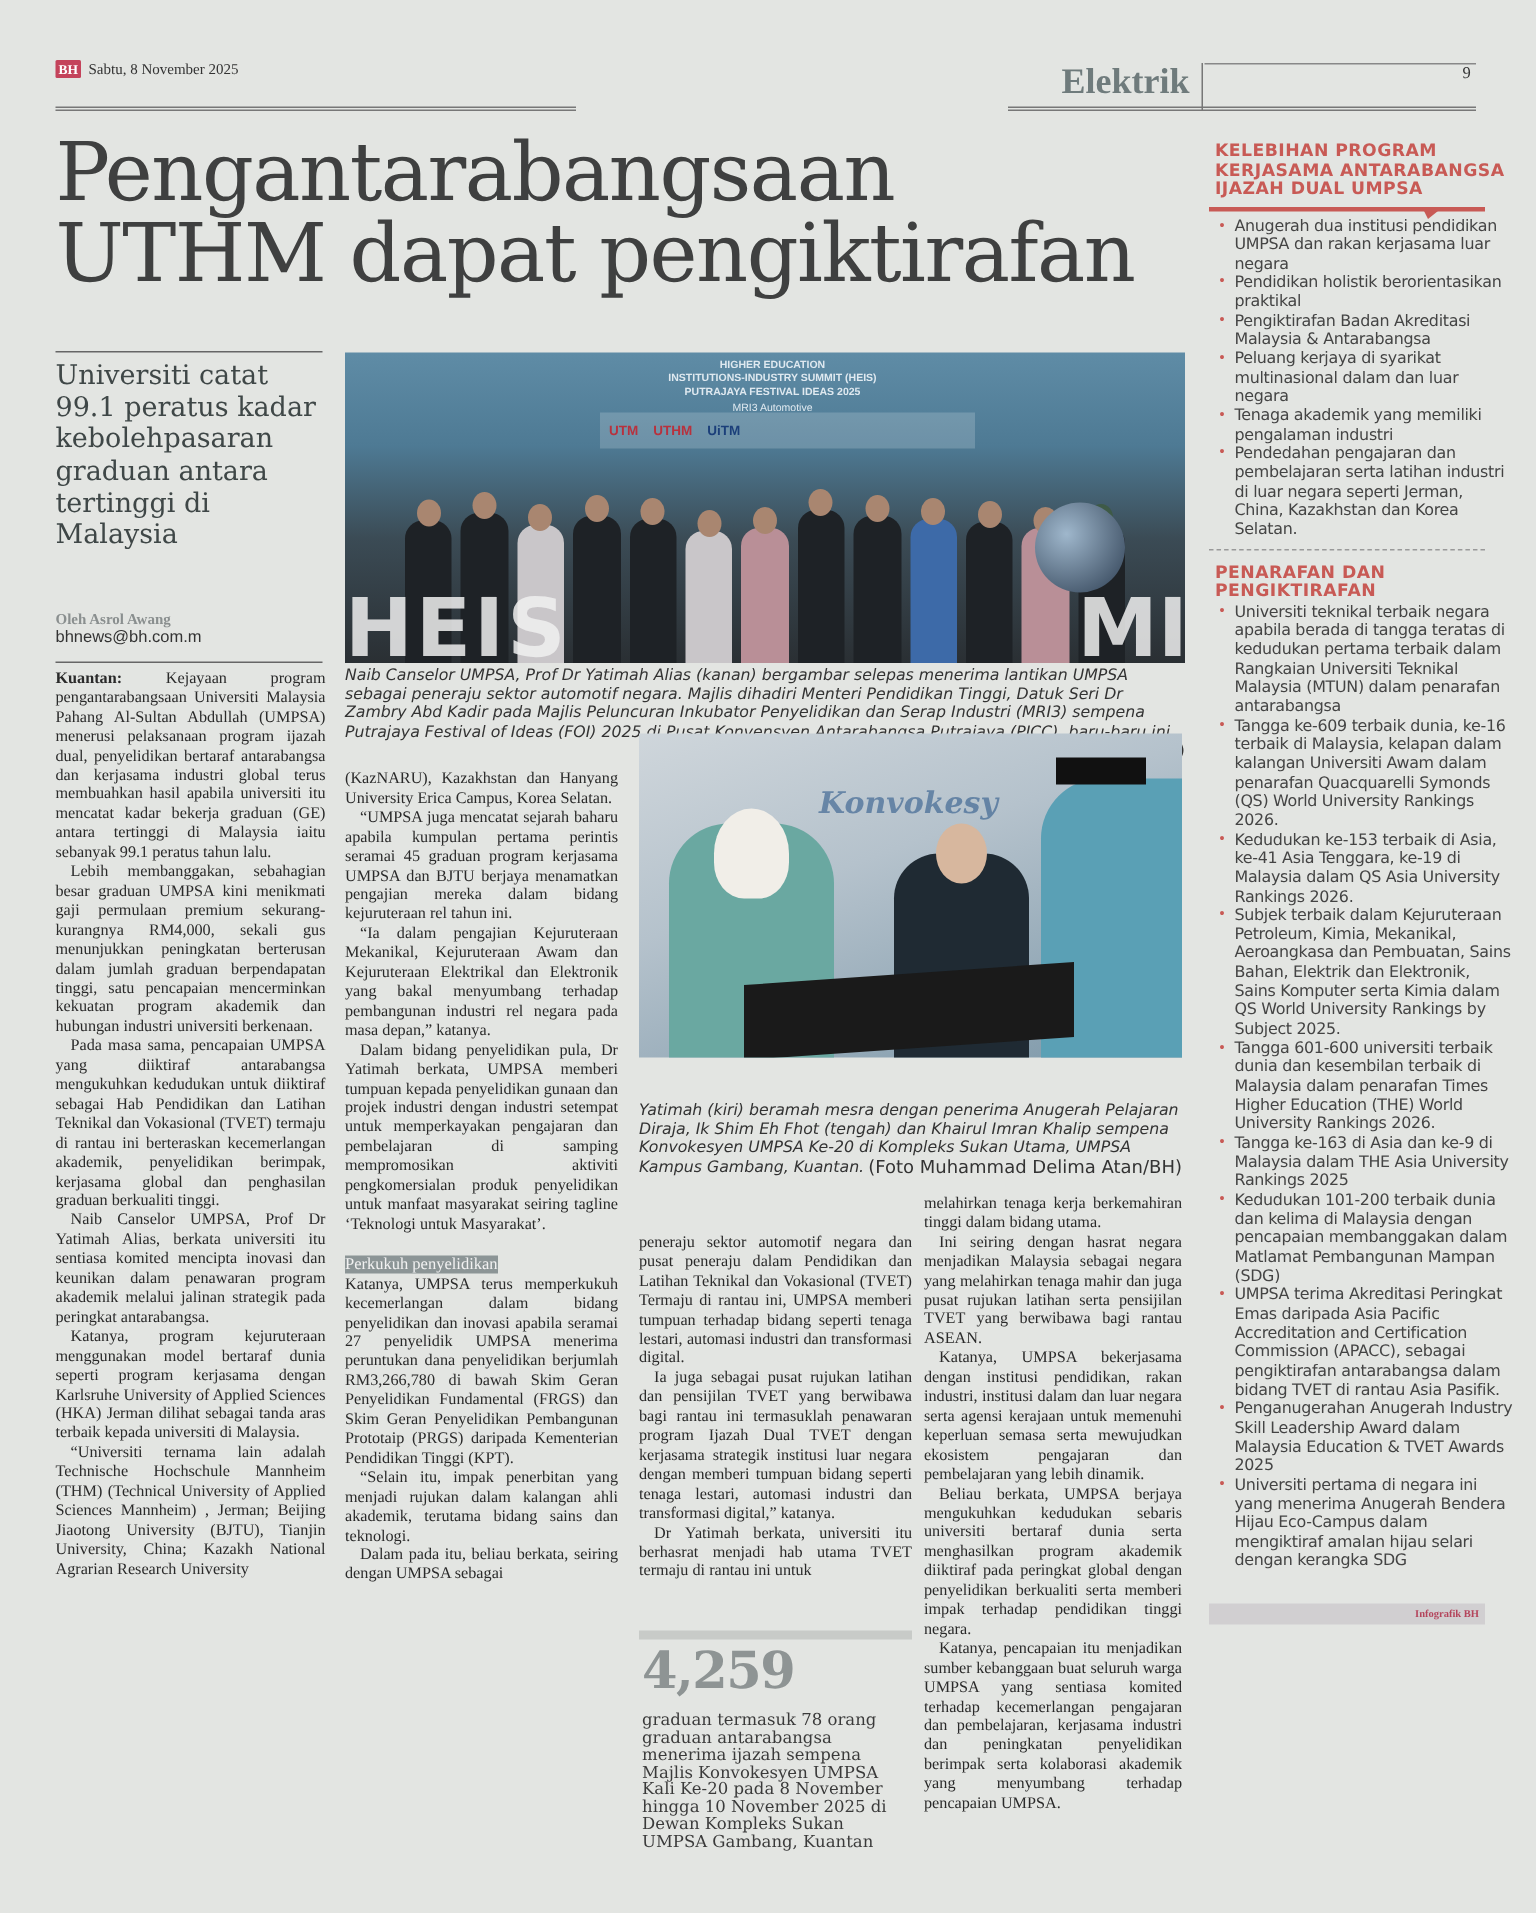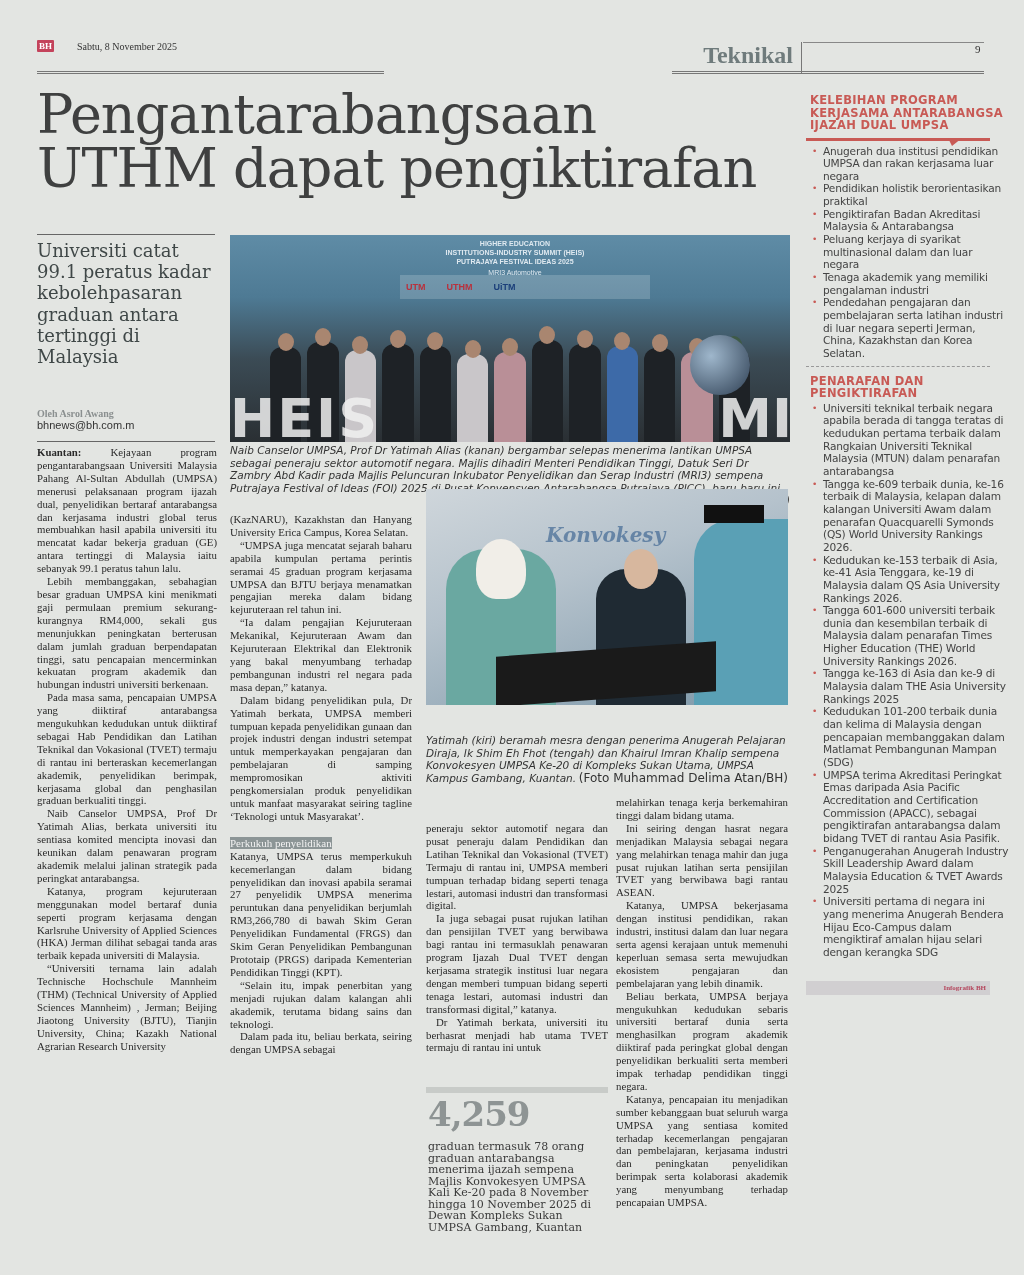--- a/index.html
+++ b/index.html
@@ -7,21 +7,21 @@
   body {
     background: #e3e5e2;
     color: #2b2b2b;
     font-family: "DejaVu Serif", serif;
     position: relative;
     overflow: hidden;
   }
   .page { position: absolute; inset: 0; }
 
   
-  .masthead { position: absolute; left: 37px; top: 40px; display: flex; align-items: center; gap: 23px; }
+  .masthead { position: absolute; left: 37px; top: 40px; display: flex; align-items: center; gap: 5px; }
   .bh-logo {
     background: #c4435b; color: #fff; font: bold 9px "Liberation Serif", serif;
     padding: 1px 2px; border-radius: 1px; position: relative;
   }
   .date { font: 10px "Liberation Serif", serif; color: #333; }
   .rule-top { position: absolute; left: 37px; right: 640px; top: 71px; border-top: 3px double #777; }
   .section-wrap { position: absolute; left: 672px; top: 42px; width: 130px; height: 32px; border-right: 1px solid #777; }
   .section-name {
     font: bold 24px "Liberation Serif", serif; color: #6f7b7c; position: absolute; right: 8px; top: 0;
   }
@@ -69,21 +69,21 @@
   .photo1 {
     position: absolute; left: 230px; top: 235px; width: 560px; height: 207px; overflow: hidden;
     background: linear-gradient(180deg, #5f8ca6 0%, #4e7a94 30%, #3b4b55 60%, #2a2f33 100%);
   }
   .photo1 .banner {
     position: absolute; left: 170px; top: 0; width: 230px; text-align: center;
     font: bold 7px "Liberation Sans", sans-serif; color: #dfe9f0; line-height: 9px; padding-top: 4px;
   }
   .photo1 .logos {
     position: absolute; left: 170px; top: 40px; width: 250px; height: 24px; background: rgba(255,255,255,0.18);
-    font: bold 9px "Liberation Sans", sans-serif; color: #b8313d; display: flex; align-items: center; gap: 21px; padding-left: 6px;
+    font: bold 9px "Liberation Sans", sans-serif; color: #b8313d; display: flex; align-items: center; gap: 10px; padding-left: 6px;
   }
   .photo1 .heis {
     position: absolute; left: 0; bottom: -8px; font: bold 54px "DejaVu Sans", sans-serif; color: rgba(240,240,240,0.85); letter-spacing: 2px;
   }
   .photo1 .mi {
     position: absolute; right: -2px; bottom: -8px; font: bold 54px "DejaVu Sans", sans-serif; color: rgba(240,240,240,0.85);
   }
   .people { position: absolute; left: 40px; top: 70px; width: 480px; height: 137px; display: flex; gap: 6px; align-items: flex-end; }
   .person { flex: 1; border-radius: 12px 12px 0 0; background: #1e2226; position: relative; }
   .person::before { content: ""; position: absolute; left: 50%; top: -14px; width: 16px; height: 18px; transform: translateX(-50%); border-radius: 50%; background: #a98670; }
@@ -147,21 +147,21 @@
 <body>
 
 <div class="page">
 
   <div class="masthead">
     <span class="bh-logo">BH</span>
     <span class="date">Sabtu, 8 November 2025</span>
   </div>
   <div class="rule-top"></div>
   <div class="section-wrap">
-    <span class="section-name">Teknikal</span>
+    <span class="section-name">Elektrik</span>
   </div>
   <div class="rule-right-top"></div>
   <div class="rule-right"></div>
   <span class="page-no">9</span>
 
   <h1 class="headline">
     <span>Pengantarabangsaan</span><br>
     <span>UTHM dapat pengiktirafan</span>
   </h1>
 
@@ -270,20 +270,21 @@
       <li>Peluang kerjaya di syarikat multinasional dalam dan luar negara</li>
       <li>Tenaga akademik yang memiliki pengalaman industri</li>
       <li>Pendedahan pengajaran dan pembelajaran serta latihan industri di luar negara seperti Jerman, China, Kazakhstan dan Korea Selatan.</li>
     </ul>
     <div class="side-divider"></div>
     <div class="side-title">PENARAFAN DAN PENGIKTIRAFAN</div>
     <ul style="margin-top:2px">
       <li>Universiti teknikal terbaik negara apabila berada di tangga teratas di kedudukan pertama terbaik dalam Rangkaian Universiti Teknikal Malaysia (MTUN) dalam penarafan antarabangsa</li>
       <li>Tangga ke-609 terbaik dunia, ke-16 terbaik di Malaysia, kelapan dalam kalangan Universiti Awam dalam penarafan Quacquarelli Symonds (QS) World University Rankings 2026.</li>
       <li>Kedudukan ke-153 terbaik di Asia, ke-41 Asia Tenggara, ke-19 di Malaysia dalam QS Asia University Rankings 2026.</li>
+      <li>Subjek terbaik dalam Kejuruteraan Petroleum, Kimia, Mekanikal, Aeroangkasa dan Pembuatan, Sains Bahan, Elektrik dan Elektronik, Sains Komputer serta Kimia dalam QS World University Rankings by Subject 2025.</li>
       <li>Tangga 601-600 universiti terbaik dunia dan kesembilan terbaik di Malaysia dalam penarafan Times Higher Education (THE) World University Rankings 2026.</li>
       <li>Tangga ke-163 di Asia dan ke-9 di Malaysia dalam THE Asia University Rankings 2025</li>
       <li>Kedudukan 101-200 terbaik dunia dan kelima di Malaysia dengan pencapaian membanggakan dalam Matlamat Pembangunan Mampan (SDG)</li>
       <li>UMPSA terima Akreditasi Peringkat Emas daripada Asia Pacific Accreditation and Certification Commission (APACC), sebagai pengiktirafan antarabangsa dalam bidang TVET di rantau Asia Pasifik.</li>
       <li>Penganugerahan Anugerah Industry Skill Leadership Award dalam Malaysia Education &amp; TVET Awards 2025</li>
       <li>Universiti pertama di negara ini yang menerima Anugerah Bendera Hijau Eco-Campus dalam mengiktiraf amalan hijau selari dengan kerangka SDG</li>
     </ul>
     <div class="infografik">Infografik BH</div>
   </aside>
 

